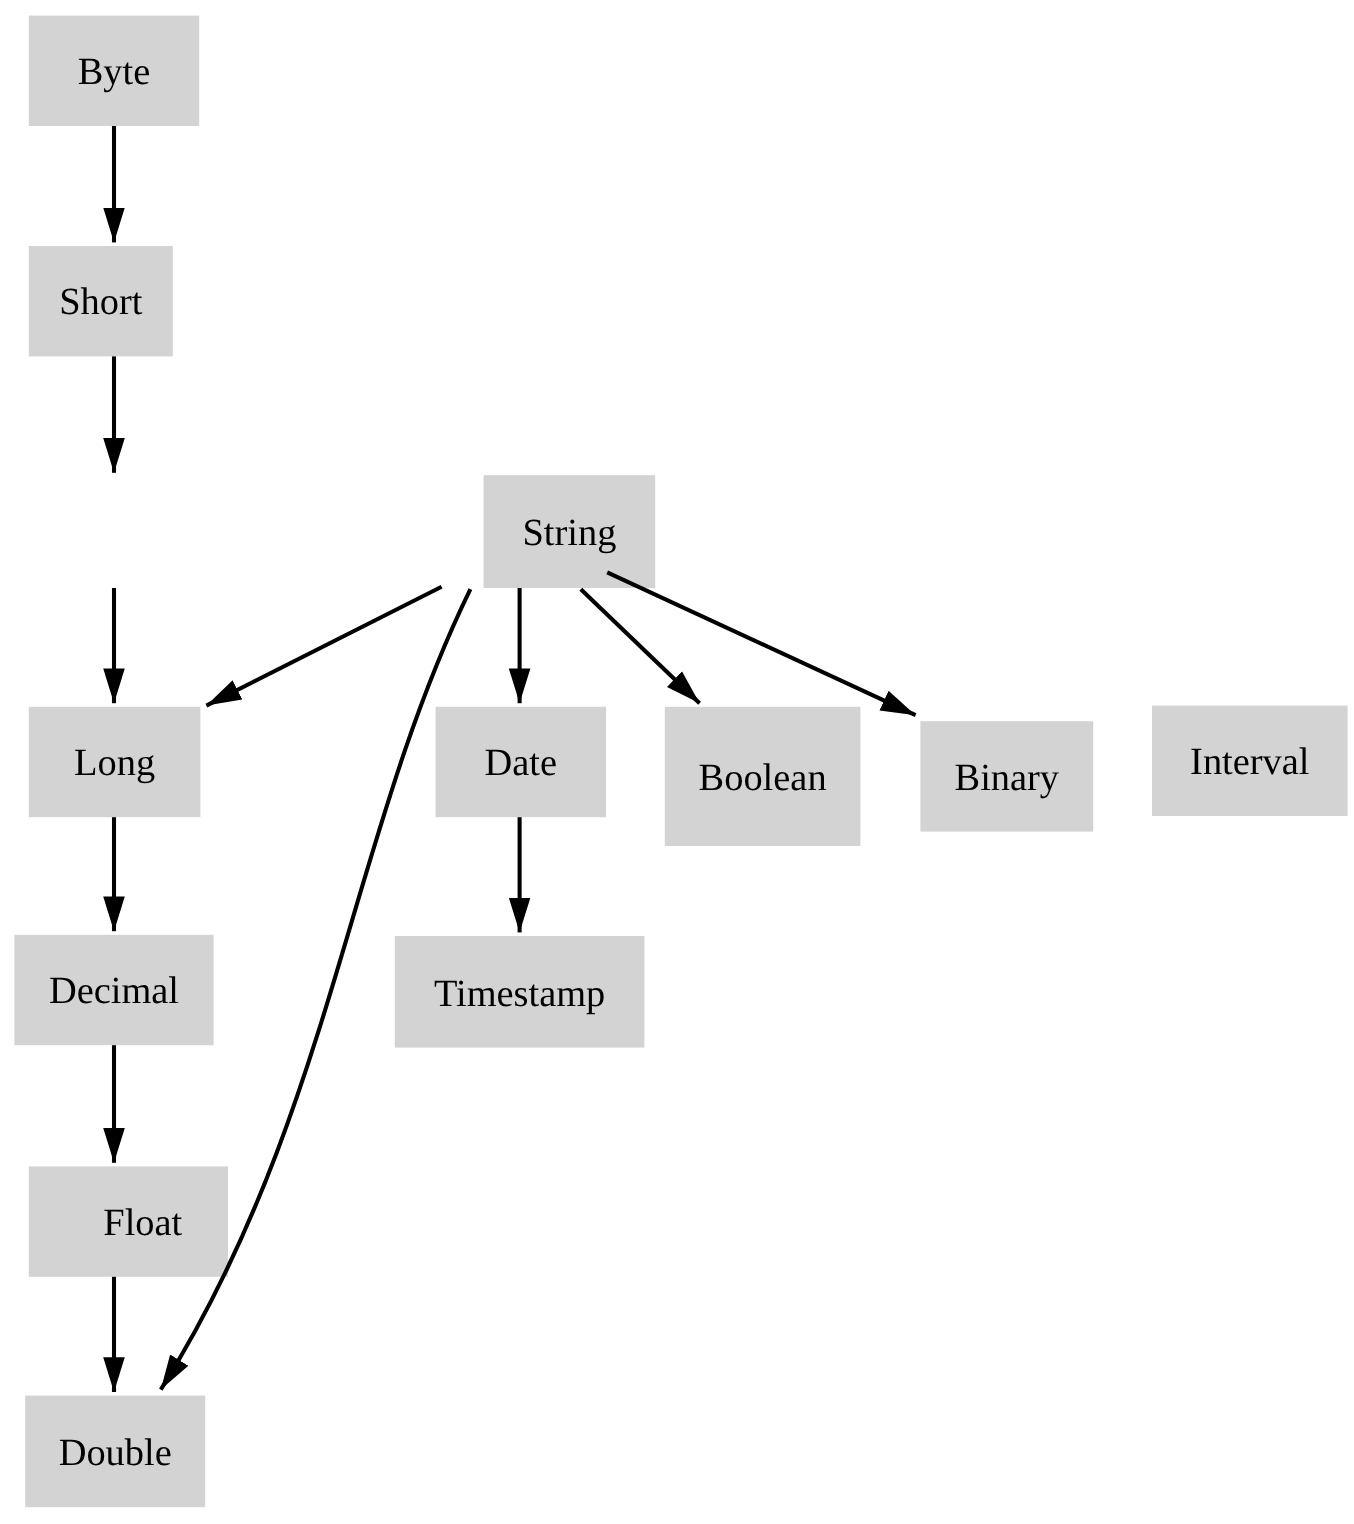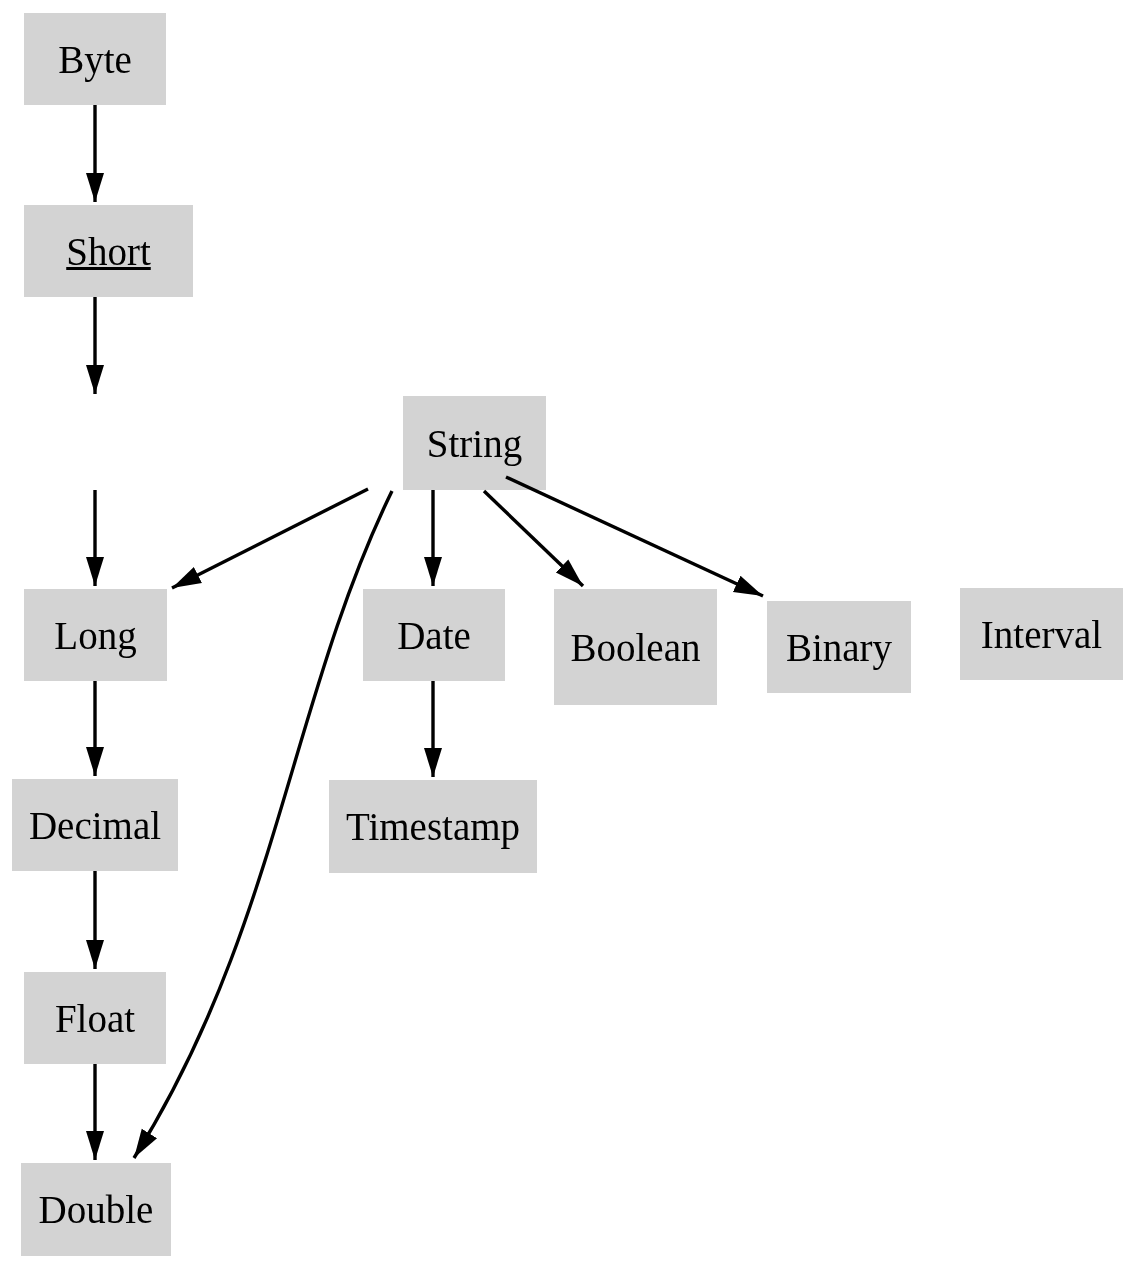--- a/index.html
+++ b/index.html
@@ -21,37 +21,37 @@
     top: 0;
     pointer-events: none;
   }
   .node {
     position: absolute;
     background: #d3d3d3;
     color: #000000;
     display: flex;
     align-items: center;
     justify-content: center;
-    font-size: 39px;
+    font-size: 32px;
     line-height: 1;
     white-space: nowrap;
   }
   
   .n-byte      { left: 24px;  top: 13px;   width: 142px; height: 92px; }
-  .n-short     { left: 24px;  top: 205px;  width: 169px; height: 92px; text-decoration: underline; }
+  .n-short     { left: 24px;  top: 205px;  width: 120px; height: 92px; }
   .n-int       { left: 24px;  top: 397px;  width: 143px; height: 93px; }
   .n-string    { left: 362px; top: 396px;  width: 143px; height: 94px; margin-left: 41px; }
   .n-long      { left: 24px;  top: 589px;  width: 143px; height: 92px; }
   .n-date      { left: 363px; top: 589px;  width: 142px; height: 92px; }
   .n-boolean   { left: 554px; top: 589px;  width: 163px; height: 116px; }
   .n-binary    { left: 767px; top: 589px;  width: 144px; height: 92px; margin-top: 12px; }
   .n-interval  { left: 960px; top: 588px;  width: 163px; height: 92px; }
   .n-decimal   { left: 12px;  top: 779px;  width: 166px; height: 92px; }
   .n-timestamp { left: 329px; top: 780px;  width: 208px; height: 93px; }
-  .n-float     { left: 24px;  top: 972px;  width: 142px; height: 92px; }
+  .n-float     { left: 24px;  top: 972px;  width: 142px; height: 92px; padding-left: 24px; }
   .n-double    { left: 21px;  top: 1163px; width: 150px; height: 93px; }
   .edge {
     fill: none;
     stroke: #000000;
     stroke-width: 3.4px;
   }
 </style>
 </head>
 <body>
 

